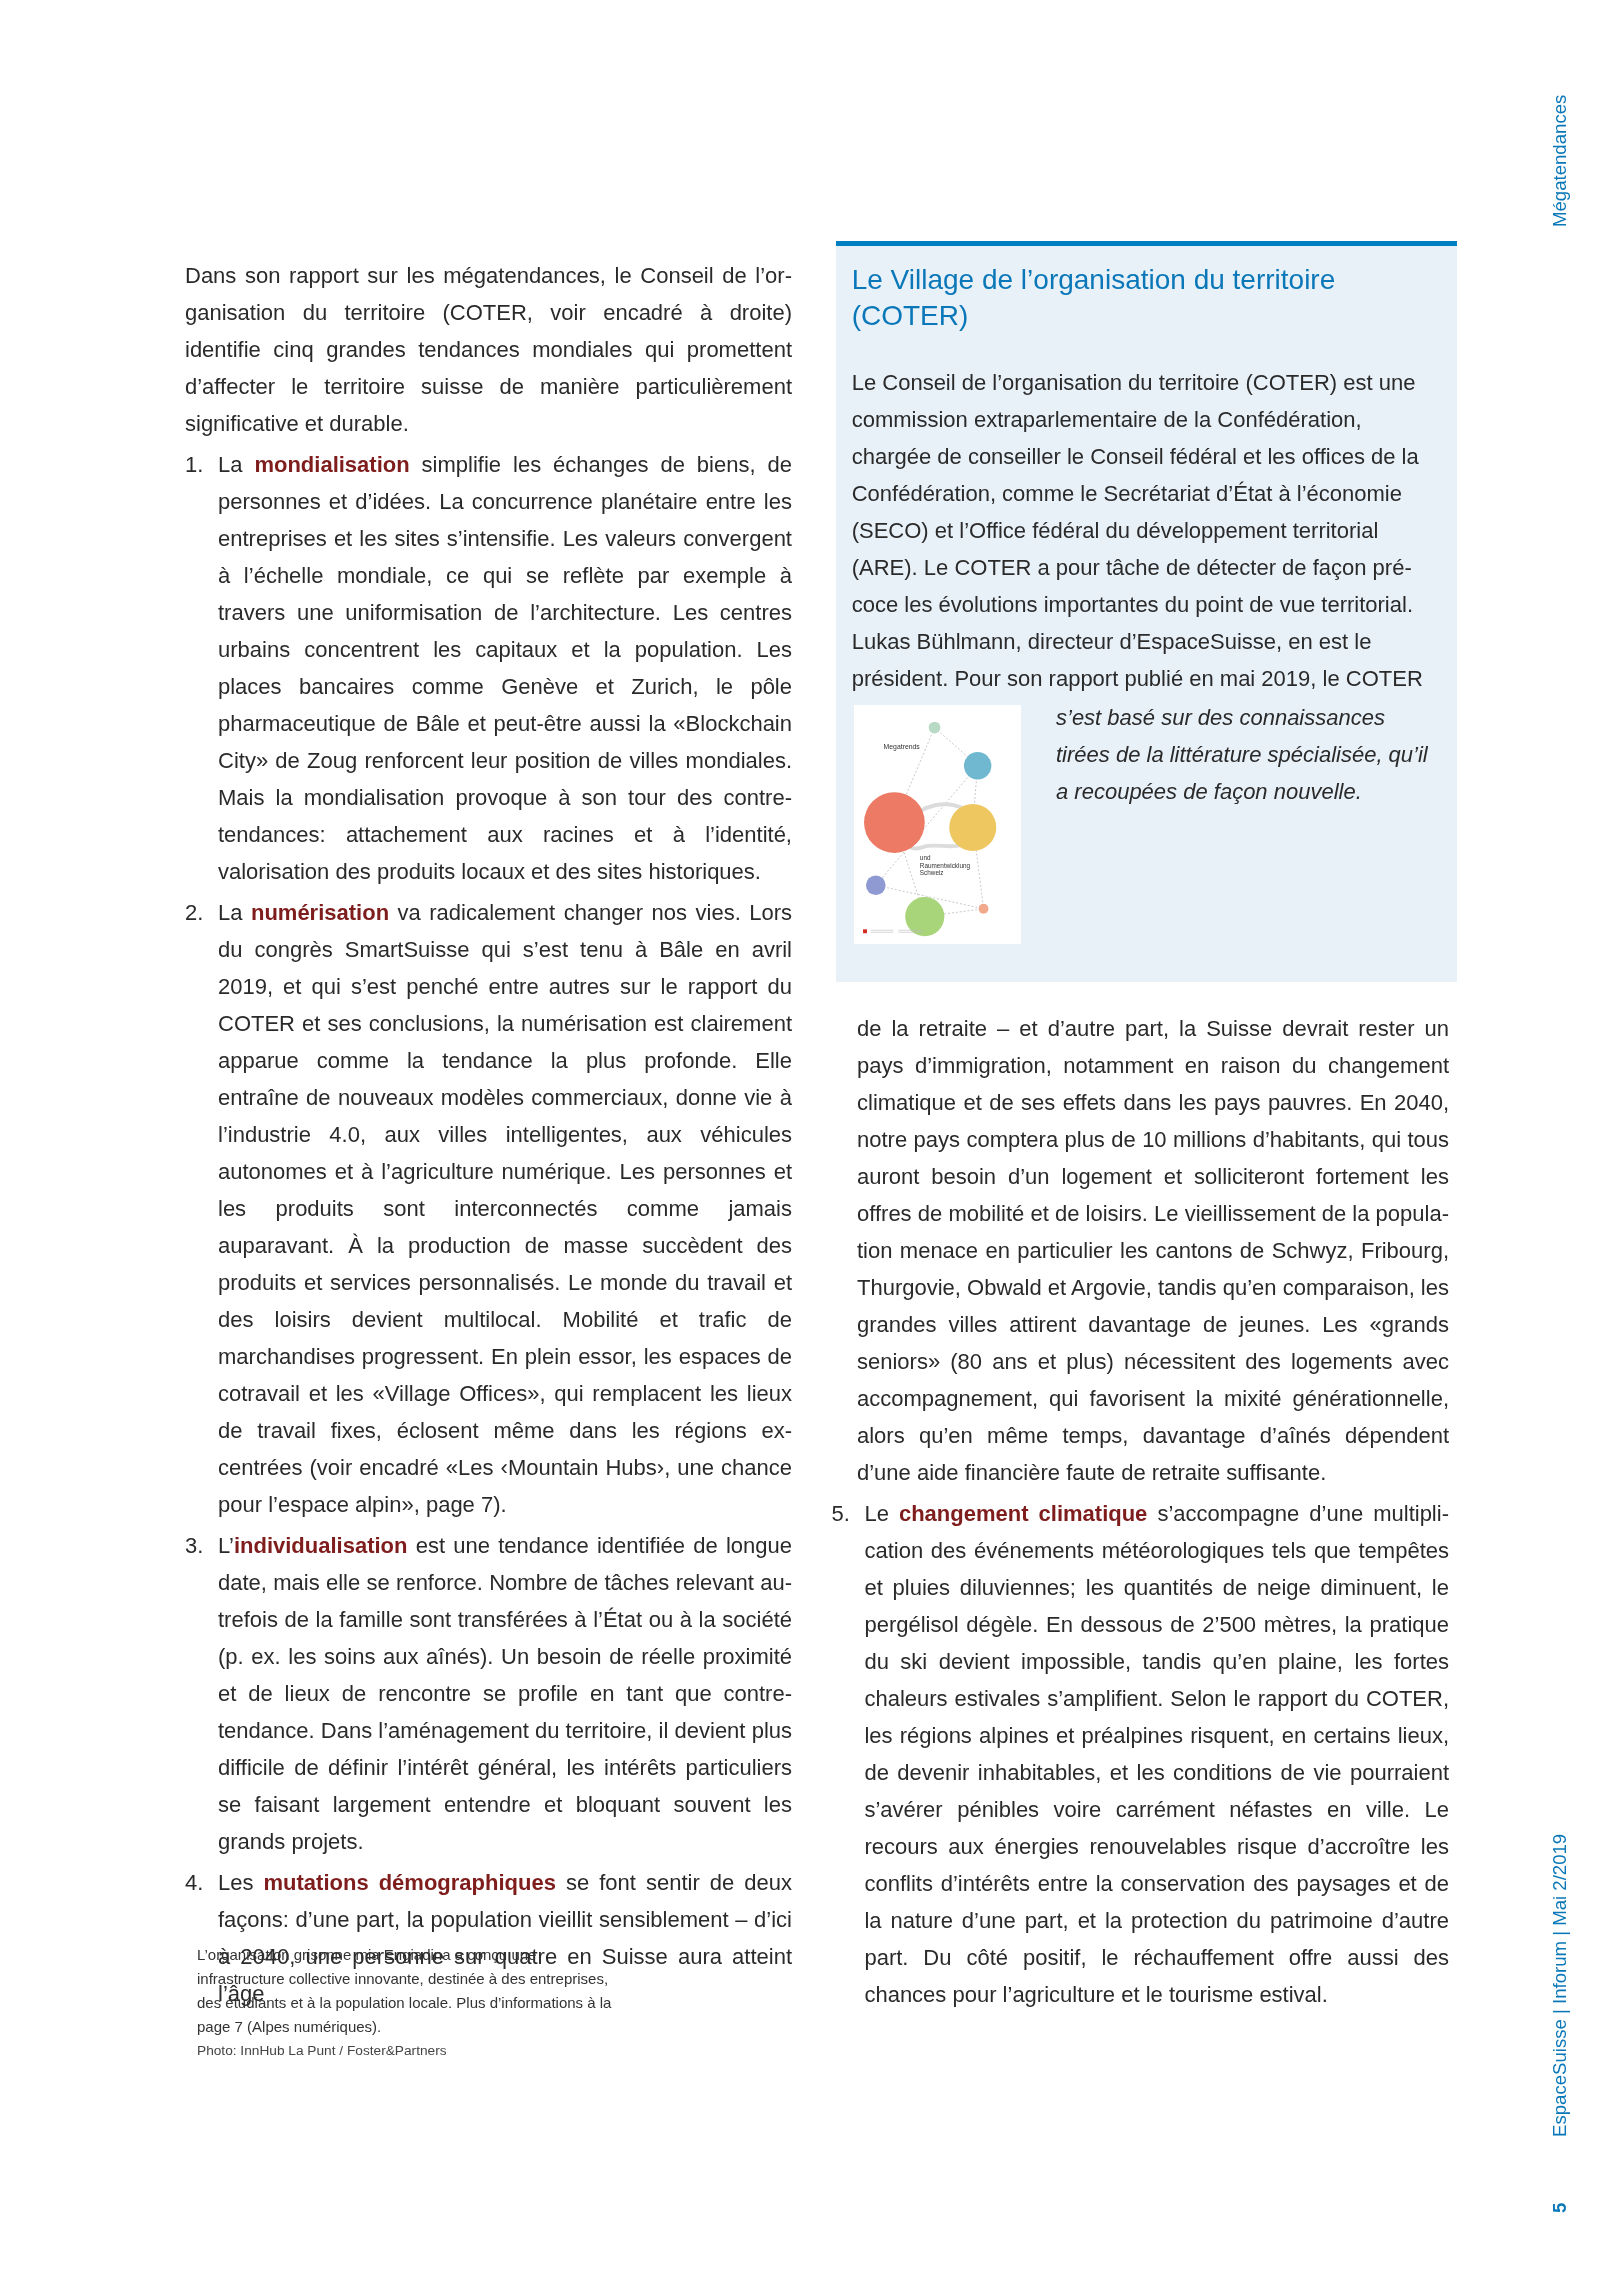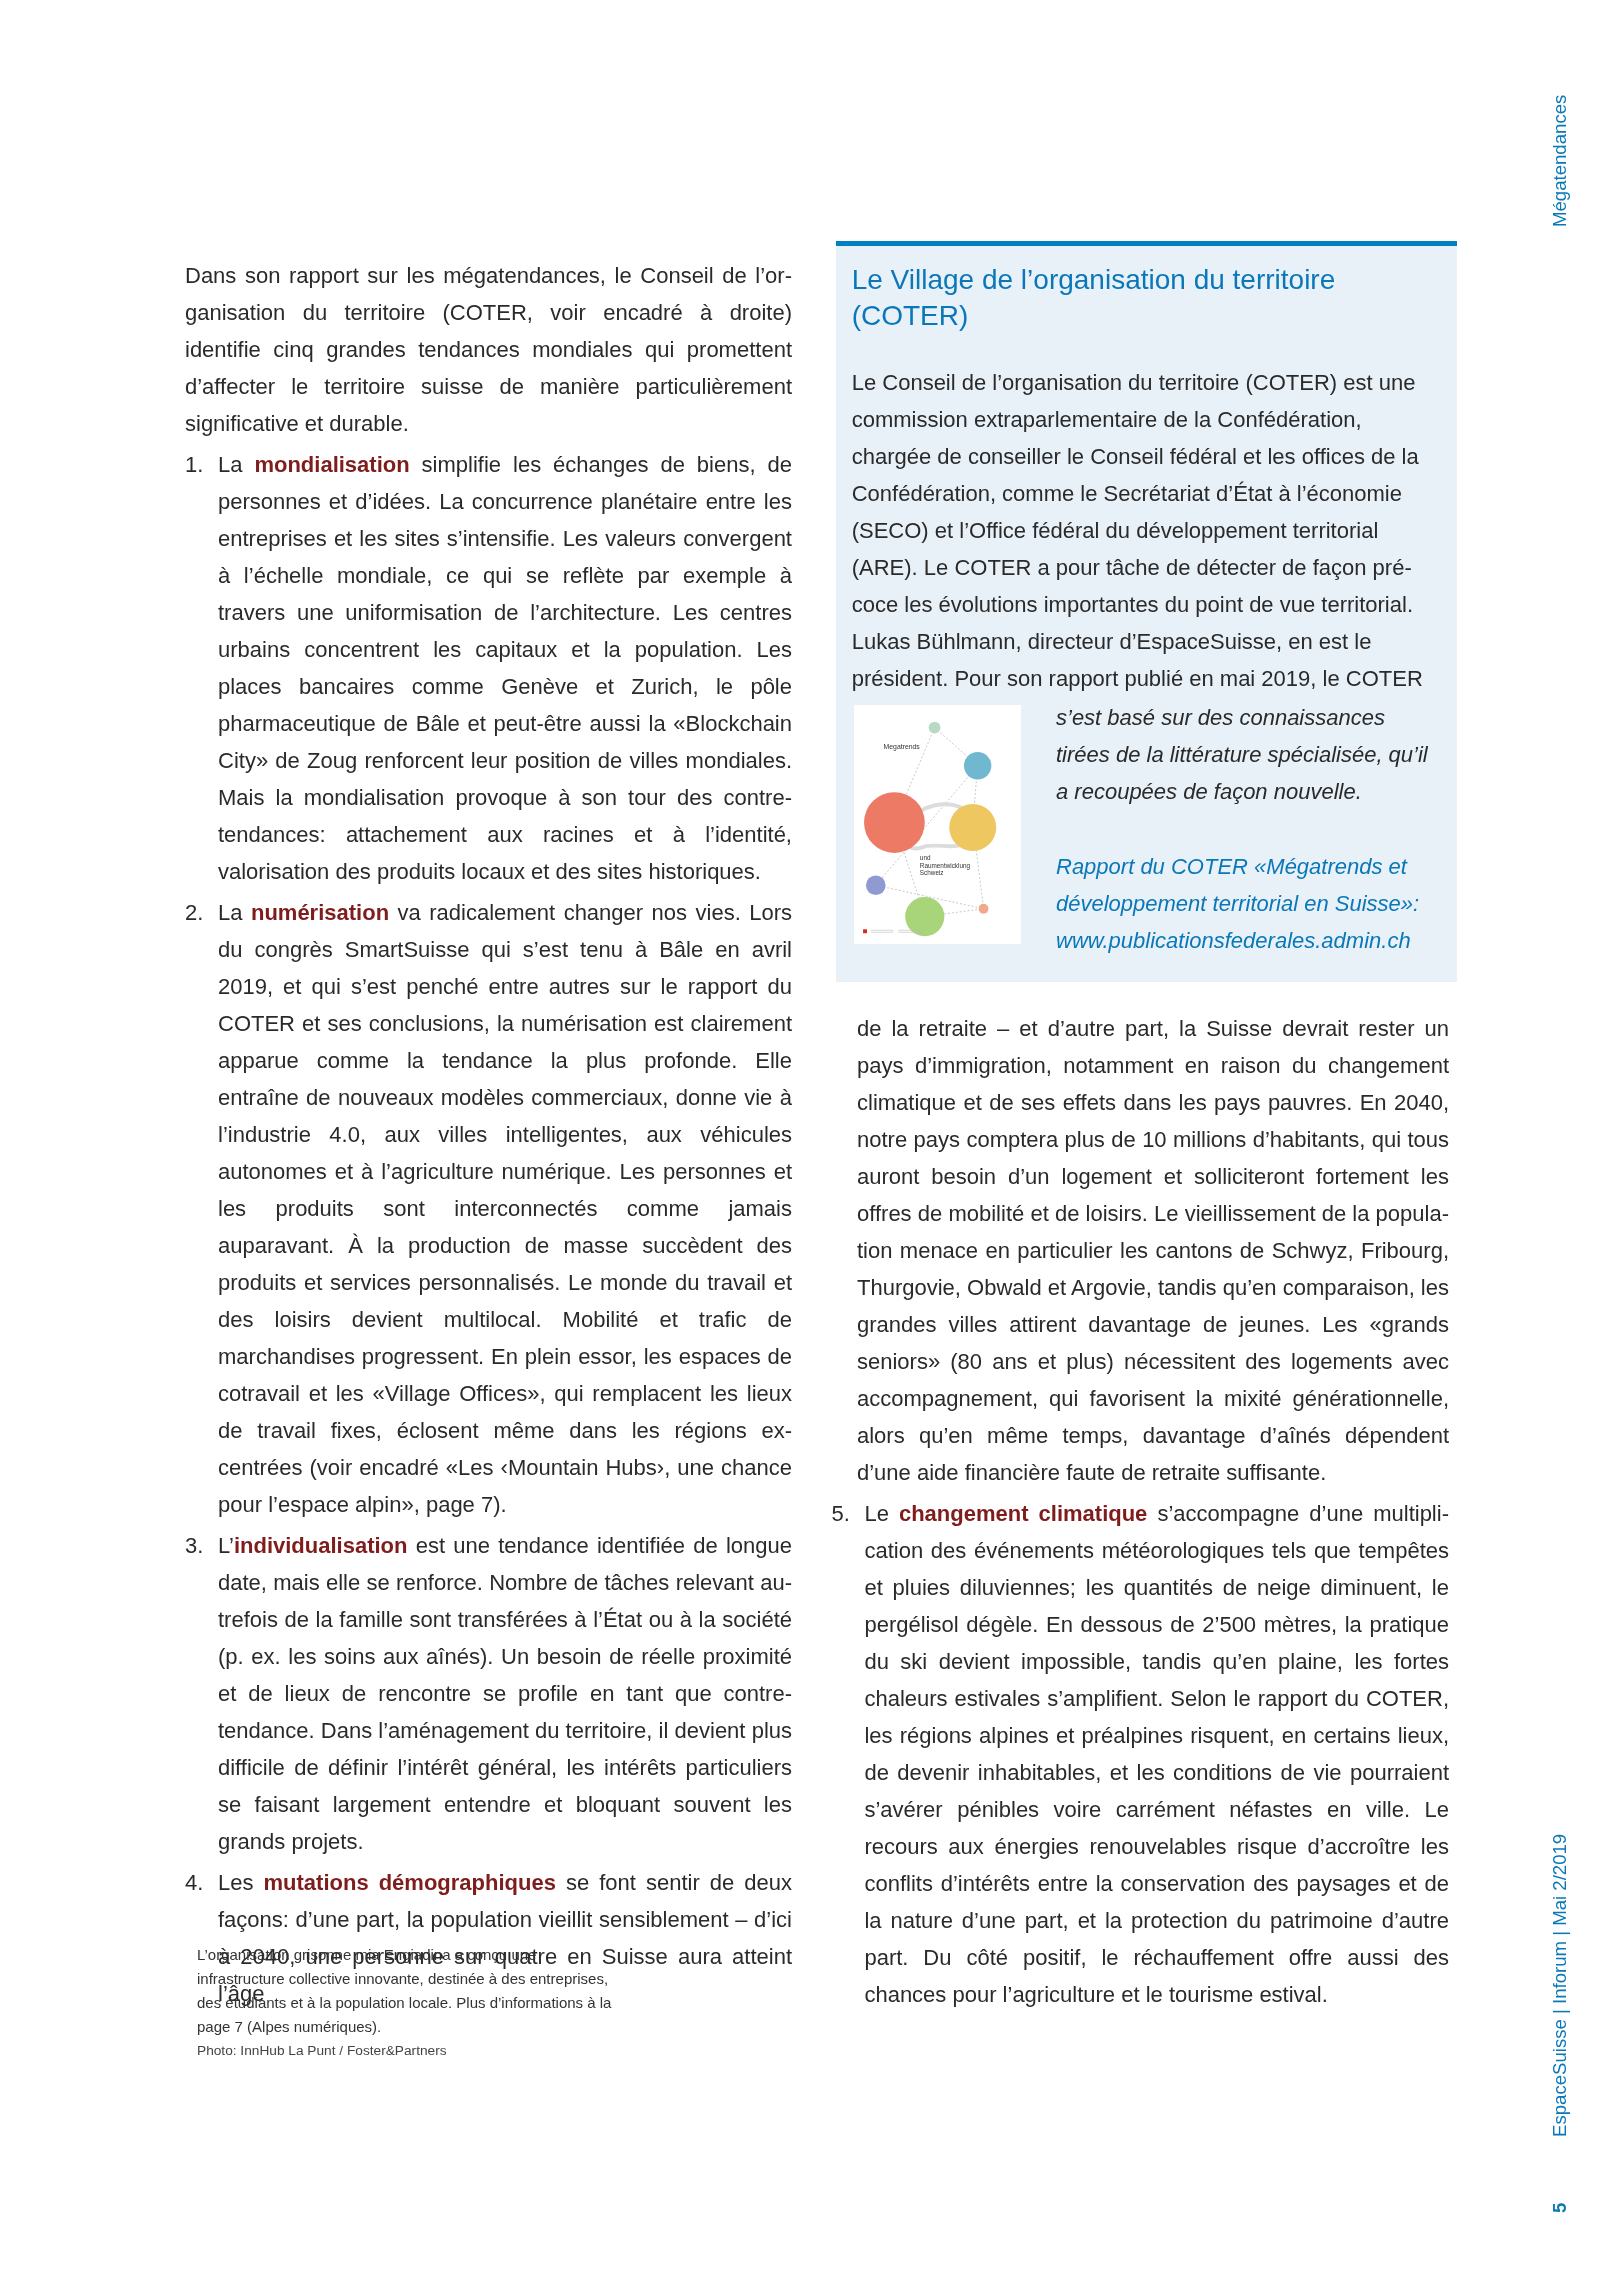--- a/index.html
+++ b/index.html
@@ -72,21 +72,20 @@
       <text x="67" y="166" font-size="6.5" fill="#333" font-family="Liberation Sans, sans-serif">Raumentwicklung</text>
       <text x="67" y="174" font-size="6.5" fill="#333" font-family="Liberation Sans, sans-serif">Schweiz</text>
       <rect x="9" y="229" width="4" height="4" fill="#d52b1e"></rect>
       <line x1="17" y1="230" x2="40" y2="230" stroke="#bbb" stroke-width="0.6"></line>
       <line x1="17" y1="232" x2="40" y2="232" stroke="#bbb" stroke-width="0.6"></line>
       <line x1="45" y1="230" x2="70" y2="230" stroke="#bbb" stroke-width="0.6"></line>
       <line x1="45" y1="232" x2="70" y2="232" stroke="#bbb" stroke-width="0.6"></line>
     </svg>
   </div>
   <div id="box-body2">s’est basé sur des connaissances tirées de la littérature spécialisée, qu’il a recoupées de façon nouvelle.</div>
-  <div id="box-ref">Rapport du COTER «Mégatrends et développement territorial en Suisse»: www.publicationsfederales.admin.ch</div>
 </div>
 
 <div id="right-col" class="col">
   <p>de la retraite – et d’autre part, la Suisse devrait rester un pays d’immigration, notamment en raison du changement clima­tique et de ses effets dans les pays pauvres. En 2040, notre pays comptera plus de 10 millions d’habitants, qui tous auront besoin d’un logement et solliciteront fortement les offres de mobilité et de loisirs. Le vieillissement de la popula­tion menace en particulier les cantons de Schwyz, Fribourg, Thurgovie, Obwald et Argovie, tandis qu’en comparaison, les grandes villes attirent davantage de jeunes. Les «grands seniors» (80 ans et plus) nécessitent des logements avec accompagnement, qui favorisent la mixité générationnelle, alors qu’en même temps, davantage d’aînés dépendent d’une aide financière faute de retraite suffisante.</p>
   <p class="list-item"><span class="list-num">5.</span><span>Le </span><b class="kw">changement climatique</b><span> s’accompagne d’une multipli­cation des événements météorologiques tels que tempêtes et pluies diluviennes; les quantités de neige diminuent, le pergélisol dégèle. En dessous de 2’500 mètres, la pratique du ski devient impossible, tandis qu’en plaine, les fortes chaleurs estivales s’amplifient. Selon le rapport du COTER, les régions alpines et préalpines risquent, en certains lieux, de devenir inhabitables, et les conditions de vie pour­raient s’avérer pénibles voire carrément néfastes en ville. Le recours aux énergies renouvelables risque d’accroître les conflits d’intérêts entre la conservation des paysages et de la nature d’une part, et la protection du patrimoine d’autre part. Du côté positif, le réchauffement offre aussi des chances pour l’agriculture et le tourisme estival.</span></p>
 </div>
 
 <div id="caption">
   <div>L’organisation grisonne mia Engiadina a conçu une infrastructure collective innovante, destinée à des entreprises, des étudiants et à la population locale. Plus d’informations à la page 7 (Alpes numériques).</div>
   <div id="credit">Photo: InnHub La Punt / Foster&amp;Partners</div>

